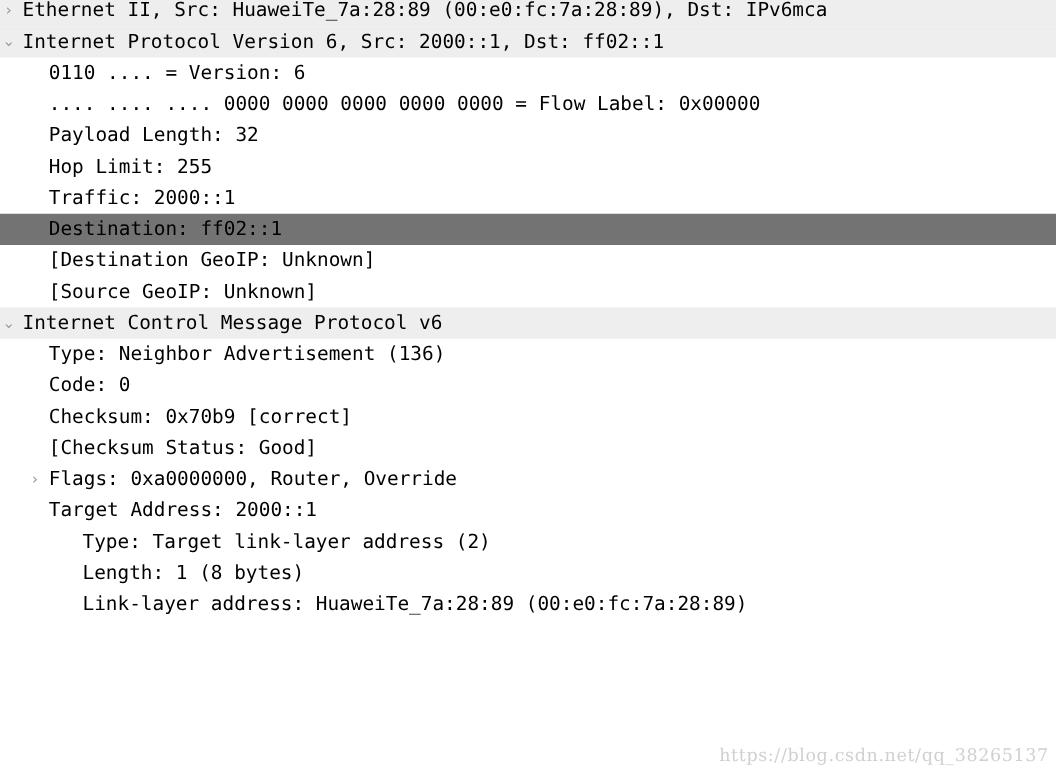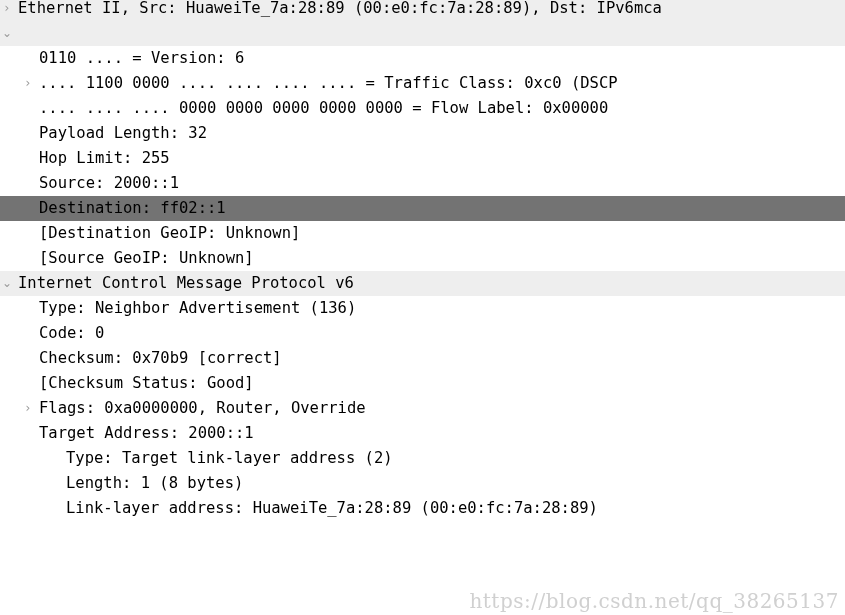--- a/index.html
+++ b/index.html
@@ -69,56 +69,53 @@
   }
   .d0 > .label { left: 18px; }
   .d1 > .label { left: 39px; text-align: center; }
   .d2 > .label { left: 66px; }
 
   #watermark {
     position: absolute;
     right: 6px;
     bottom: 2px;
     font-family: "DejaVu Serif", "Liberation Serif", serif;
-    font-size: 20px;
+    font-size: 14px;
     letter-spacing: 0.5px;
     color: #d0d0d0;
     white-space: nowrap;
     user-select: none;
   }
 </style>
 </head>
 <body>
 
 <div id="tree">
     <div class="row d0 proto">
       <span class="twisty collapsed"></span>
       <span class="label">Ethernet II, Src: HuaweiTe_7a:28:89 (00:e0:fc:7a:28:89), Dst: IPv6mca</span>
     </div>
     <div class="row d0 proto">
       <span class="twisty expanded"></span>
+      <span class="label">Internet Protocol Version 6, Src: 2000::1, Dst: ff02::1</span>
     </div>
     <div class="row d1">
       <span class="label">0110 .... = Version: 6</span>
-    </div>
-    <div class="row d1">
-      <span class="twisty collapsed"></span>
-      <span class="label">.... 1100 0000 .... .... .... .... = Traffic Class: 0xc0 (DSCP</span>
     </div>
     <div class="row d1">
       <span class="label">.... .... .... 0000 0000 0000 0000 0000 = Flow Label: 0x00000</span>
     </div>
     <div class="row d1">
       <span class="label">Payload Length: 32</span>
     </div>
     <div class="row d1">
       <span class="label">Hop Limit: 255</span>
     </div>
     <div class="row d1">
-      <span class="label">Source: 2000::1</span>
+      <span class="label">Traffic: 2000::1</span>
     </div>
     <div class="row d1 selected">
       <span class="label">Destination: ff02::1</span>
     </div>
     <div class="row d1">
       <span class="label">[Destination GeoIP: Unknown]</span>
     </div>
     <div class="row d1">
       <span class="label">[Source GeoIP: Unknown]</span>
     </div>

